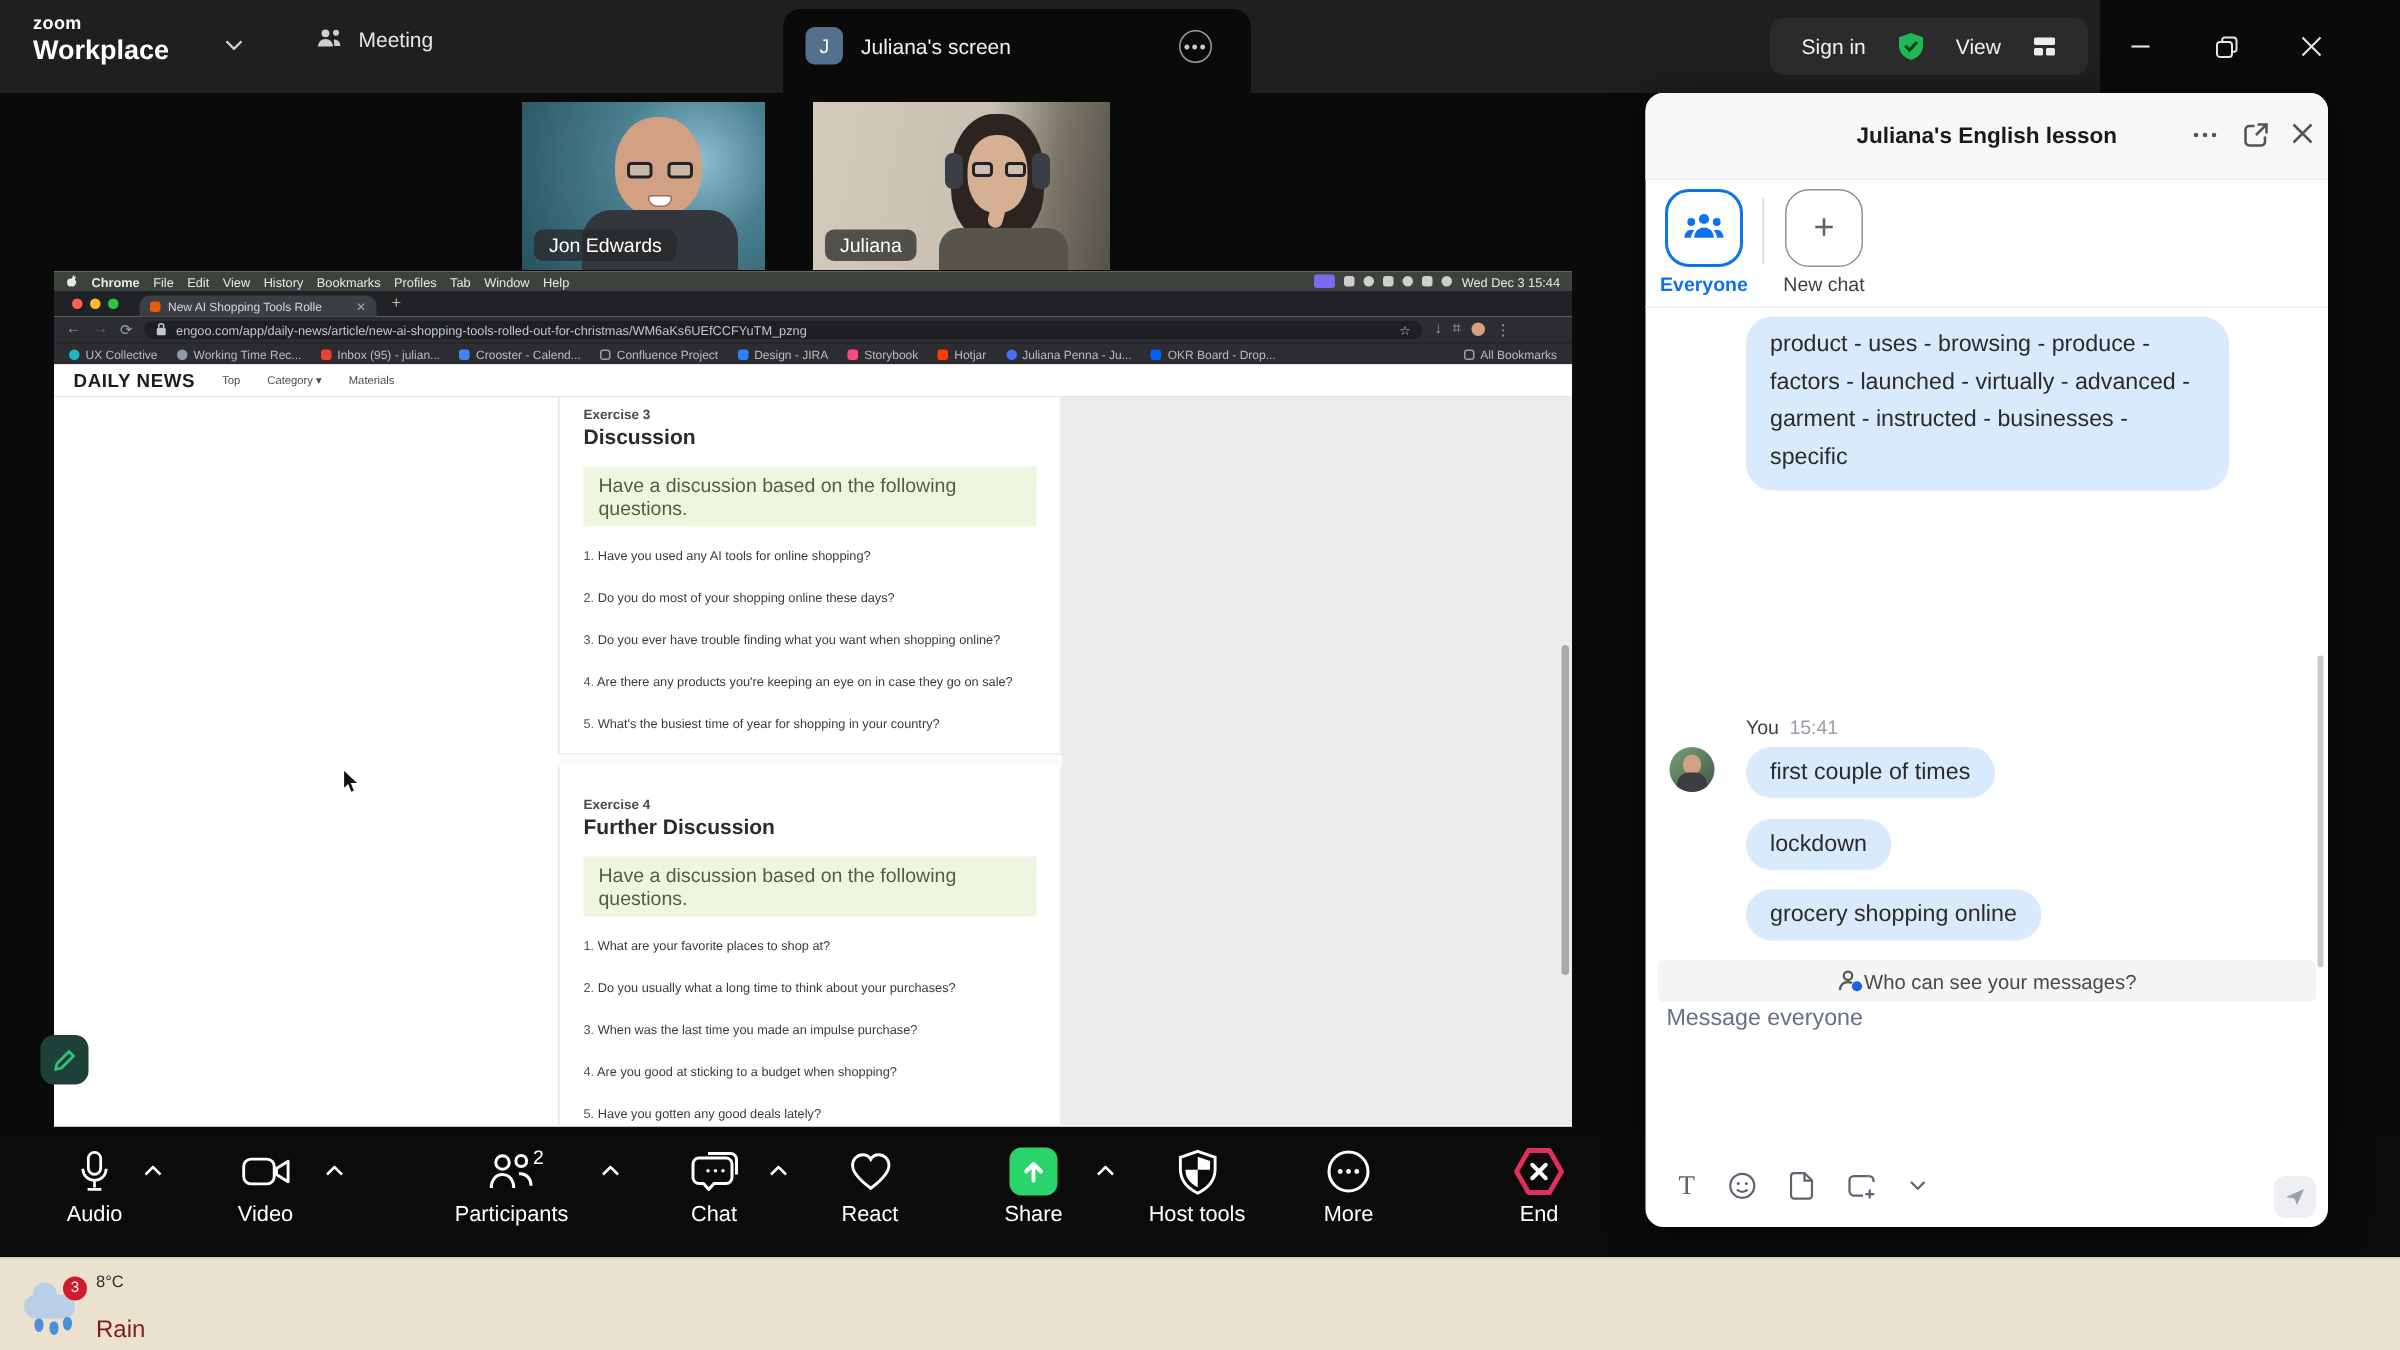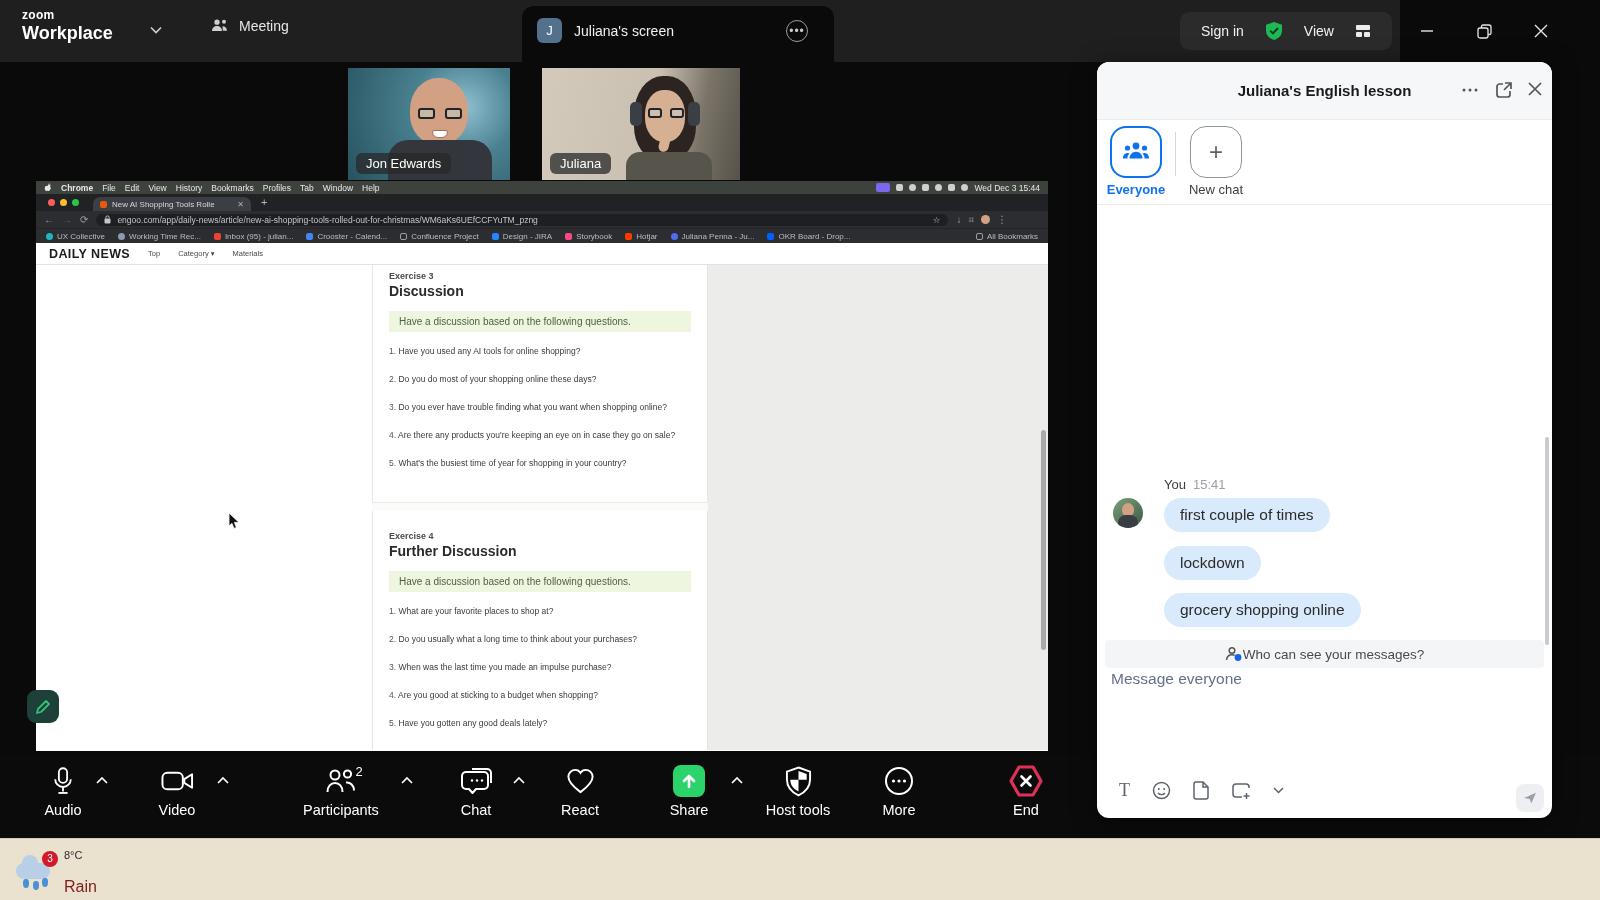--- a/index.html
+++ b/index.html
@@ -73,21 +73,21 @@
   .dn-brand { font-size:12.5px; font-weight:bold; color:#1c1c1c; letter-spacing:.4px; }
   .dn-nav { font-size:7.5px; color:#4a4a4a; }
   .dn-body { position:relative; height:485px; background:#fbfbfa; }
   .dn-right { position:absolute; left:672px; top:0; right:0; bottom:0; background:#ececea; }
   .dn-left { position:absolute; left:0; top:0; width:336px; bottom:0; background:#fff; }
   .card { position:absolute; left:336px; width:336px; background:#fff; border-left:1px solid #e6e6e4; border-right:1px solid #e6e6e4; padding:6px 16px 0 16px; }
   .card1 { top:0; height:238px; border-bottom:1px solid #ece;border-bottom:1px solid #ececea; }
   .card2 { top:246px; height:239px; padding-top:20px; }
   .ex-label { font-size:9px; font-weight:bold; color:#4a4a4a; }
   .ex-title { font-size:14px; font-weight:bold; color:#2b2b2b; margin-top:2px; }
-  .ex-box { margin-top:12px; background:#eef6df; padding:5px 10px; font-size:10px; color:#50603e; }
+  .ex-box { margin-top:12px; background:#eef6df; padding:5px 10px; font-size:13px; color:#50603e; }
   .ex-q { margin-top:14px; list-style:none; counter-reset:q; }
   .ex-q li { counter-increment:q; font-size:8.5px; color:#3a3a3a; line-height:10px; margin-bottom:18px; }
   .ex-q li::before { content:counter(q) ". "; color:#555; }
   .pg-scroll { position:absolute; right:2px; top:249px; width:5px; height:220px; background:#a9a9a9; border-radius:3px; }
 
   
   .annotate { position:absolute; left:27px; top:690px; width:32px; height:33px; background:#1d4038; border-radius:9px; display:flex; align-items:center; justify-content:center; }
   .cursor { position:absolute; left:228px; top:513px; }
 
   
@@ -569,20 +569,21 @@
             <path d="M27 18.5c0-3.2-1.9-5.4-4.5-5.4-.8 0-1.5.2-2.1.5 1.4 1.3 2.2 3 2.2 4.9z" fill="#0E72ED"></path>
           </svg>
       </div>
       <div class="tab-lab everyone">Everyone</div>
       <div class="tab-div"></div>
       <div class="tab-sq newchat">+</div>
       <div class="tab-lab newchat">New chat</div>
     </div>
 
     <div class="msgs">
+      <div class="bubble big">product - uses - browsing - produce - factors - launched - virtually - advanced - garment - instructed - businesses - specific</div>
       <div class="you-line"><b style="font-weight:normal">You</b><span>15:41</span></div>
       <div class="mini-face">
           <i></i>
           <b></b>
         </div>
       <div class="mstack">
         <div class="bubble">first couple of times</div>
         <div class="bubble">lockdown</div>
         <div class="bubble">grocery shopping online</div>
 

